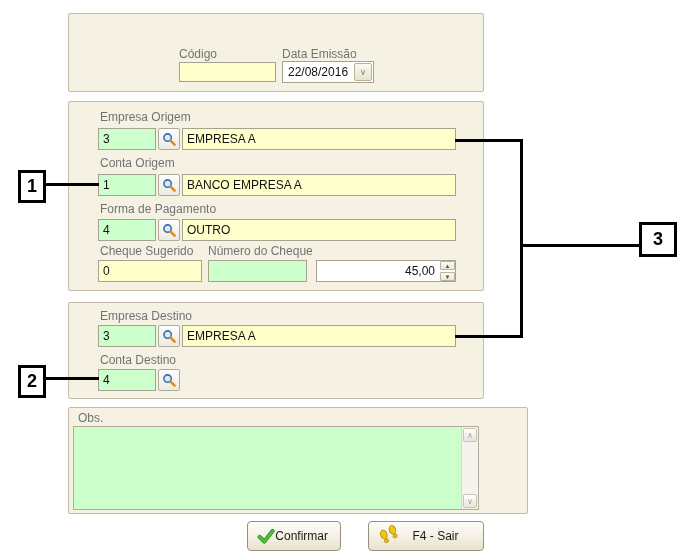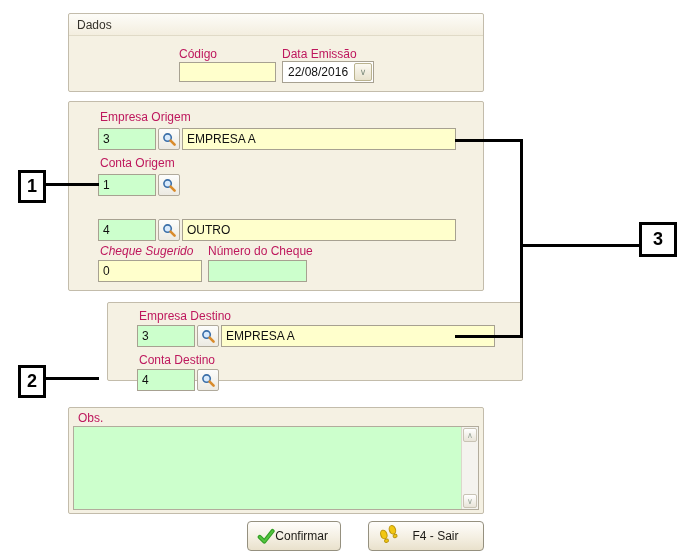--- a/index.html
+++ b/index.html
@@ -8,21 +8,21 @@
     font-family:"Liberation Sans", sans-serif;color:#201e1a;
   }
   
   .panel{position:absolute;background:#f5f1e3;border:1px solid #c3bcab;border-radius:2px;box-sizing:border-box;}
   .caption-band{
     position:absolute;left:0;top:0;right:0;height:22px;
     background:linear-gradient(#fdfcf8,#f3eedf);
     border-bottom:1px solid #e0dac7;border-radius:2px 2px 0 0;
     font-size:12px;line-height:22px;padding-left:8px;box-sizing:border-box;color:#35322b;
   }
-  .lbl{position:absolute;font-size:12px;white-space:nowrap;color:#be185d;}
+  .lbl{position:absolute;font-size:12px;white-space:nowrap;color:#737373;}
   
   .field{
     position:absolute;height:22px;box-sizing:border-box;border:1px solid #a7a191;
     font-family:"Liberation Sans", sans-serif;font-size:12px;color:#111;
     padding:0 4px;outline:none;
   }
   .f-yellow{background:#ffffcc;}
   .f-green{background:#ccffcc;}
   .f-white{background:#ffffff;}
   .search-btn{
@@ -77,23 +77,20 @@
     font-weight:bold;font-size:18px;color:#000;
   }
   .cline{position:absolute;background:#000;}
 </style>
 </head>
 <body>
 
 <div class="screen">
 
   <div class="panel" style="left:68px;top:13px;width:416px;height:79px;">
-    <div class="caption-band">
-      <span>Dados</span>
-    </div>
     <div class="lbl" style="left:110px;top:33px;">Código</div>
     <input class="field f-yellow" style="left: 110px; top: 48px; width: 97px; height: 20px;" value="">
     <div class="lbl" style="left:213px;top:33px;">Data Emissão</div>
     <div class="combo" style="left:213px;top:47px;width:92px;height:22px;padding-left:29px;">
       <span class="combo-value">22/08/2016</span>
       <button class="combo-btn">
         <span>∨</span>
       </button>
     </div>
   </div>
@@ -110,58 +107,71 @@
     <input class="field f-yellow" style="left: 113px; top: 26px; width: 274px;" value="EMPRESA A">
 
     <div class="lbl" style="left:31px;top:54px;">Conta Origem</div>
     <input class="field f-green" style="left: 29px; top: 72px; width: 58px;" value="1">
     <button class="search-btn" style="left:89px;top:72px;">
       <svg width="15" height="15" viewBox="0 0 15 15">
         <circle cx="5.6" cy="5.6" r="3.7" fill="#d8eafc" stroke="#3a6ea8" stroke-width="1.6"></circle>
         <line x1="8.6" y1="8.6" x2="12.6" y2="12.6" stroke="#d98b2b" stroke-width="2.6" stroke-linecap="round"></line>
       </svg>
     </button>
-
+    <input class="field f-yellow" style="left: 113px; top: 72px; width: 274px;" value="BANCO EMPRESA A">
+
+    <div class="lbl" style="left:31px;top:100px;">Forma de Pagamento</div>
     <input class="field f-green" style="left: 29px; top: 117px; width: 58px;" value="4">
     <button class="search-btn" style="left:89px;top:117px;">
       <svg width="15" height="15" viewBox="0 0 15 15">
         <circle cx="5.6" cy="5.6" r="3.7" fill="#d8eafc" stroke="#3a6ea8" stroke-width="1.6"></circle>
         <line x1="8.6" y1="8.6" x2="12.6" y2="12.6" stroke="#d98b2b" stroke-width="2.6" stroke-linecap="round"></line>
       </svg>
     </button>
     <input class="field f-yellow" style="left: 113px; top: 117px; width: 274px;" value="OUTRO">
 
-    <div class="lbl" style="left:31px;top:142px;font-style:italic;">Cheque Sugerido</div>
+    <div class="lbl" style="left:31px;top:142px;">Cheque Sugerido</div>
     <div class="lbl" style="left:139px;top:142px;">Número do Cheque</div>
     <input class="field f-yellow" style="left: 29px; top: 158px; width: 104px;" value="0">
     <input class="field f-green" style="left: 139px; top: 158px; width: 99px;" value="">
-  </div>
-
-  <div class="panel" style="left:68px;top:302px;width:416px;height:79px;margin-left:39px;">
+    <div style="position:absolute;left:247px;top:158px;width:140px;height:22px;">
+      <input class="field f-white" style="left: 0px; top: 0px; width: 140px; text-align: right; padding-right: 20px;" value="45,00">
+      <div class="spin">
+        <button class="up">
+            <span>▲</span>
+          </button>
+        <button class="dn">
+            <span>▼</span>
+          </button>
+      </div>
+    </div>
+  </div>
+
+  <div class="panel" style="left:68px;top:302px;width:416px;height:97px;">
     <div class="lbl" style="left:31px;top:6px;">Empresa Destino</div>
     <input class="field f-green" style="left: 29px; top: 22px; width: 58px;" value="3">
     <button class="search-btn" style="left:89px;top:22px;">
       <svg width="15" height="15" viewBox="0 0 15 15">
         <circle cx="5.6" cy="5.6" r="3.7" fill="#d8eafc" stroke="#3a6ea8" stroke-width="1.6"></circle>
         <line x1="8.6" y1="8.6" x2="12.6" y2="12.6" stroke="#d98b2b" stroke-width="2.6" stroke-linecap="round"></line>
       </svg>
     </button>
     <input class="field f-yellow" style="left: 113px; top: 22px; width: 274px;" value="EMPRESA A">
 
     <div class="lbl" style="left:31px;top:50px;">Conta Destino</div>
     <input class="field f-green" style="left: 29px; top: 66px; width: 58px;" value="4">
     <button class="search-btn" style="left:89px;top:66px;">
       <svg width="15" height="15" viewBox="0 0 15 15">
         <circle cx="5.6" cy="5.6" r="3.7" fill="#d8eafc" stroke="#3a6ea8" stroke-width="1.6"></circle>
         <line x1="8.6" y1="8.6" x2="12.6" y2="12.6" stroke="#d98b2b" stroke-width="2.6" stroke-linecap="round"></line>
       </svg>
     </button>
   </div>
 
-  <div class="panel" style="left:68px;top:407px;width:416px;height:107px;">
+  <div class="panel" style="left:68px;top:407px;width:460px;height:107px;">
     <div class="lbl" style="left:9px;top:3px;">Obs.</div>
     <div class="memo-wrap" style="left:4px;top:18px;width:406px;height:84px;">
       <textarea class="memo" style=""></textarea>
       <div class="vscroll">
         <button class="up">
             <span>∧</span>
           </button>
         <button class="dn">
             <span>∨</span>
           </button>

